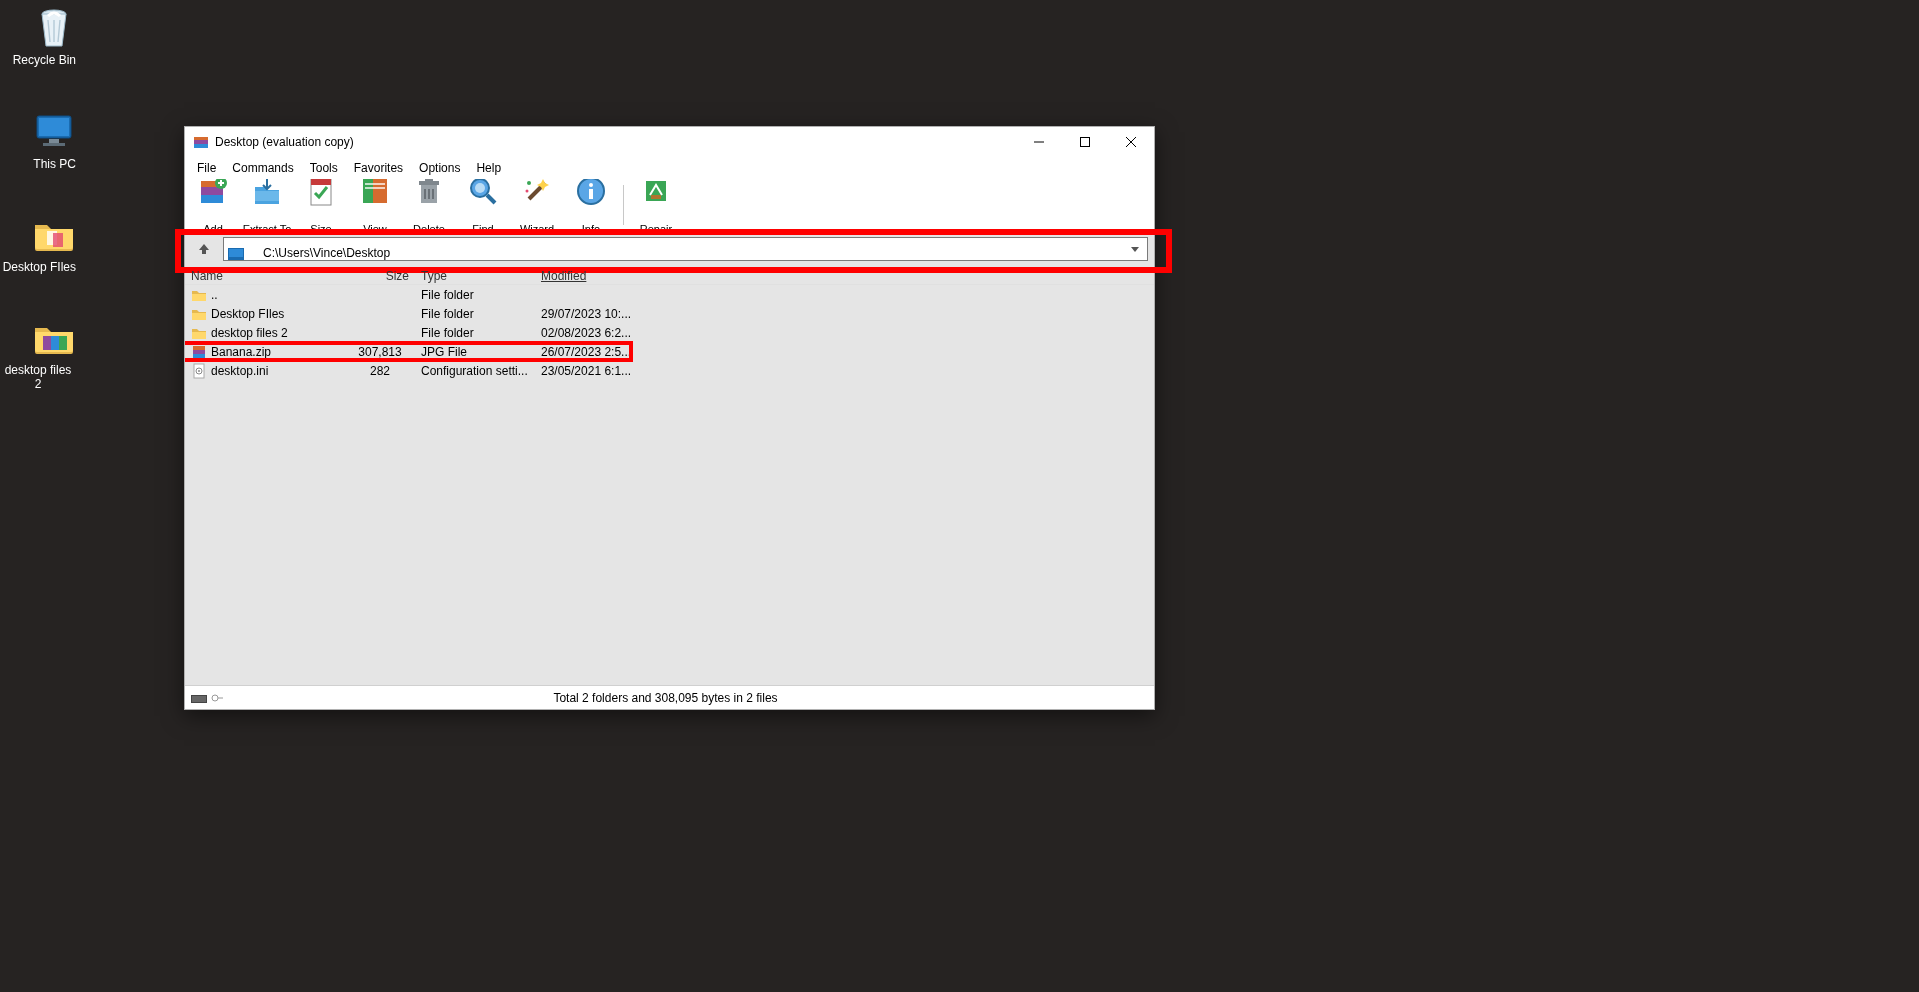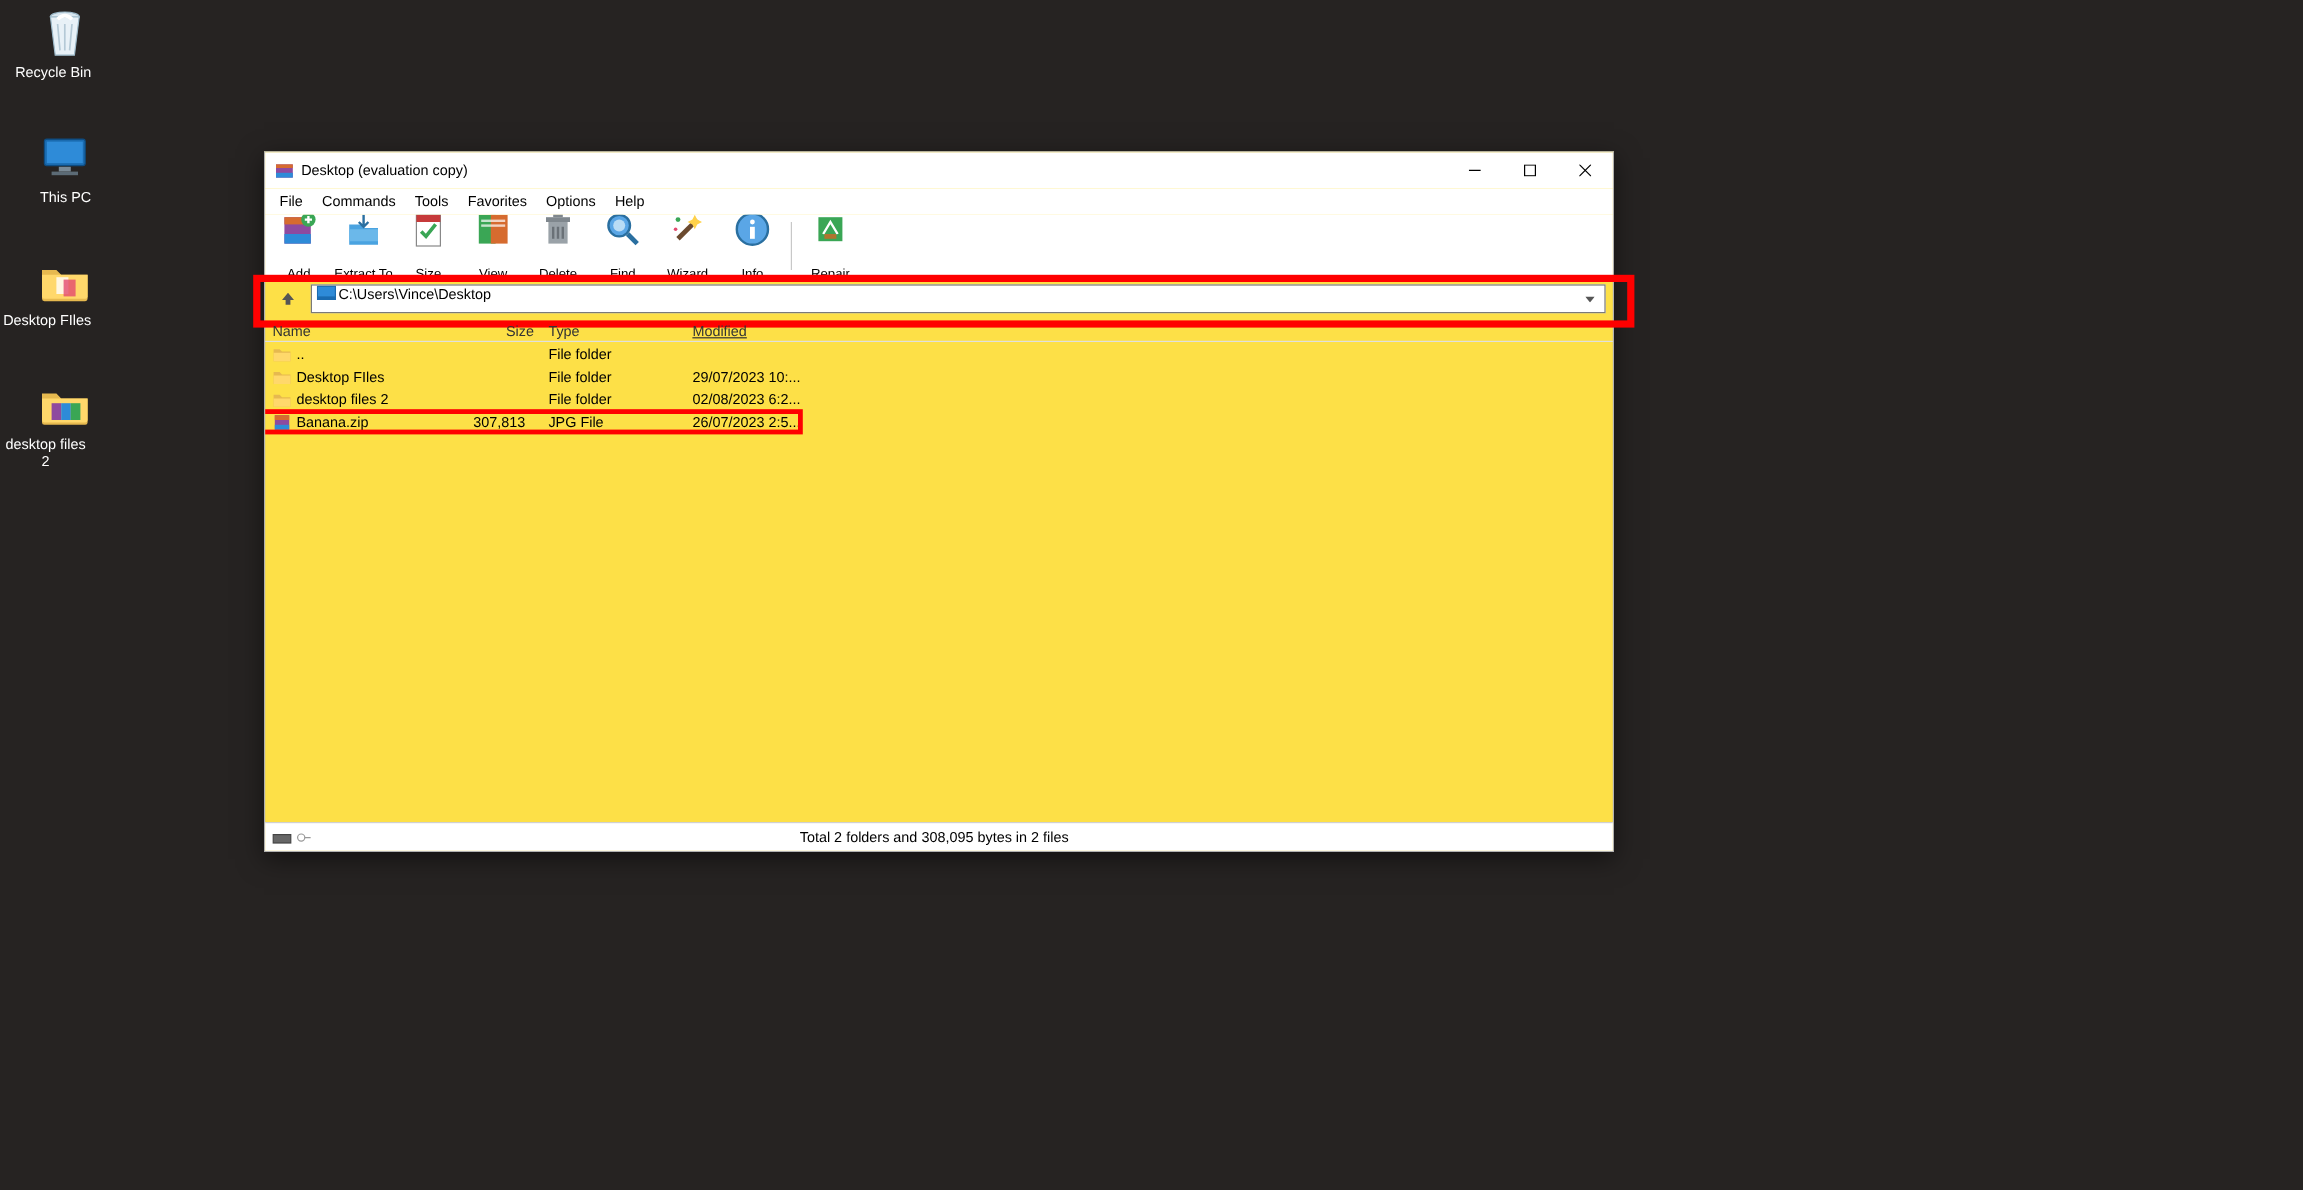--- a/index.html
+++ b/index.html
@@ -27,28 +27,27 @@
   .desktop-icon .ic {
     width: 44px; height: 44px;
     display: flex; align-items: center; justify-content: center;
   }
   .desktop-icon .lbl { font-size: 12px; line-height: 14px; color: #fff; }
 
   
   .window {
     position: absolute;
     left: 184px; top: 126px;
-    width: 1125px; height: 584px;
-    background: #fde047;
+    width: 971px; height: 584px;
+    background: #e5e5e5;
     border: 1px solid #b0b0b0;
     box-shadow: 0 6px 20px rgba(0,0,0,0.5);
     color: #000;
     display: flex;
     flex-direction: column;
-    margin-left: 36px;
   }
 
   .titlebar {
     height: 30px;
     display: flex;
     align-items: center;
     background: #fff;
   }
   .titlebar .app-icon {
     width: 16px; height: 16px; margin: 0 6px 0 8px;
@@ -110,23 +109,23 @@
   }
   .navbar .up-btn {
     width: 26px; height: 24px;
     display:flex; align-items:center; justify-content:center;
     border: 1px solid transparent;
   }
   .navbar .path-box {
     flex: 1;
     height: 24px;
     border: 1px solid #7a7a7a;
-    display: flex; align-items: flex-start;
+    display: flex; align-items: flex-end;
     padding: 0 4px;
-    gap: 2px;
+    gap: 19px;
     background: #fff;
     position: relative;
   }
   .navbar .path-box .drive-icon {
     width: 16px; height: 12px;
   }
   .navbar .path-box input {
     border: none; outline: none; flex: 1;
     font-size: 12px; font-family: inherit;
     background: transparent;
@@ -484,20 +483,35 @@
             <rect x="2" y="10" width="12" height="4" fill="#2e8bd8"></rect>
           </svg>
         </span>
         <span>Banana.zip</span>
       </div>
       <div class="cell c-size">307,813</div>
       <div class="cell c-type">JPG File</div>
       <div class="cell c-mod">26/07/2023 2:5...</div>
     </div>
 
+    <div class="row">
+      <div class="cell c-name">
+        <span class="fic">
+          <svg width="16" height="16" viewBox="0 0 16 16">
+            <rect x="3" y="1" width="10" height="14" fill="#fff" stroke="#aaa"></rect>
+            <circle cx="8" cy="8" r="3" fill="none" stroke="#888"></circle>
+            <circle cx="8" cy="8" r="1" fill="#888"></circle>
+          </svg>
+        </span>
+        <span>desktop.ini</span>
+      </div>
+      <div class="cell c-size">282</div>
+      <div class="cell c-type">Configuration setti...</div>
+      <div class="cell c-mod">23/05/2021 6:1...</div>
+    </div>
 
   </div>
 
   <div class="statusbar">
     <div class="s-icons">
       <svg width="16" height="12">
           <rect x="0" y="3" width="16" height="8" fill="#444"></rect>
           <rect x="1" y="4" width="14" height="6" fill="#666"></rect>
         </svg>
       <svg width="12" height="12">

